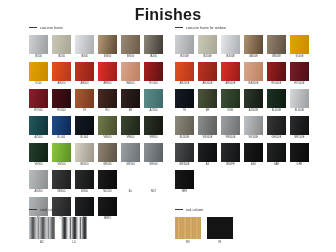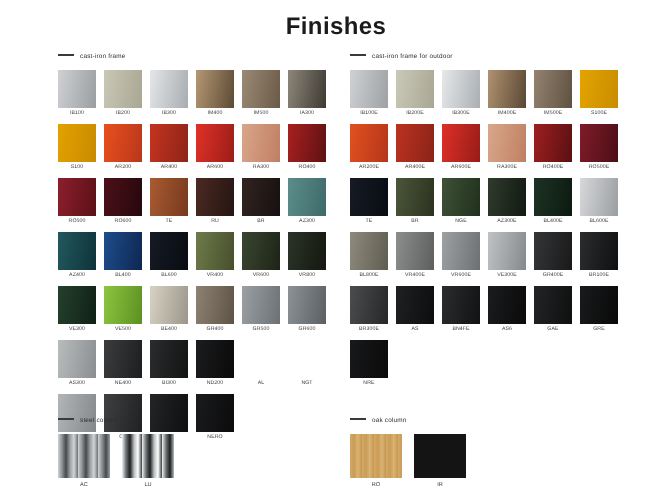--- a/index.html
+++ b/index.html
@@ -8,21 +8,21 @@
     background:#ffffff;
     font-family:"Liberation Sans","DejaVu Sans",sans-serif;
     overflow:hidden;
     position:relative;
   }
   .page{position:relative;width:336px;height:252px;}
 
   .title{
     position:absolute;top:6px;left:0;width:336px;
     text-align:center;
-    font-size:12px;font-weight:700;color:#1b1b1b;
+    font-size:16px;font-weight:700;color:#1b1b1b;
     letter-spacing:.2px;
   }
 
   .group{position:absolute;}
   .group-left{left:29px;top:24px;width:138px;}
   .group-right{left:175px;top:24px;width:138px;}
 
   .sec-head{
     display:flex;align-items:center;gap:3px;
     height:7px;margin-bottom:4px;

